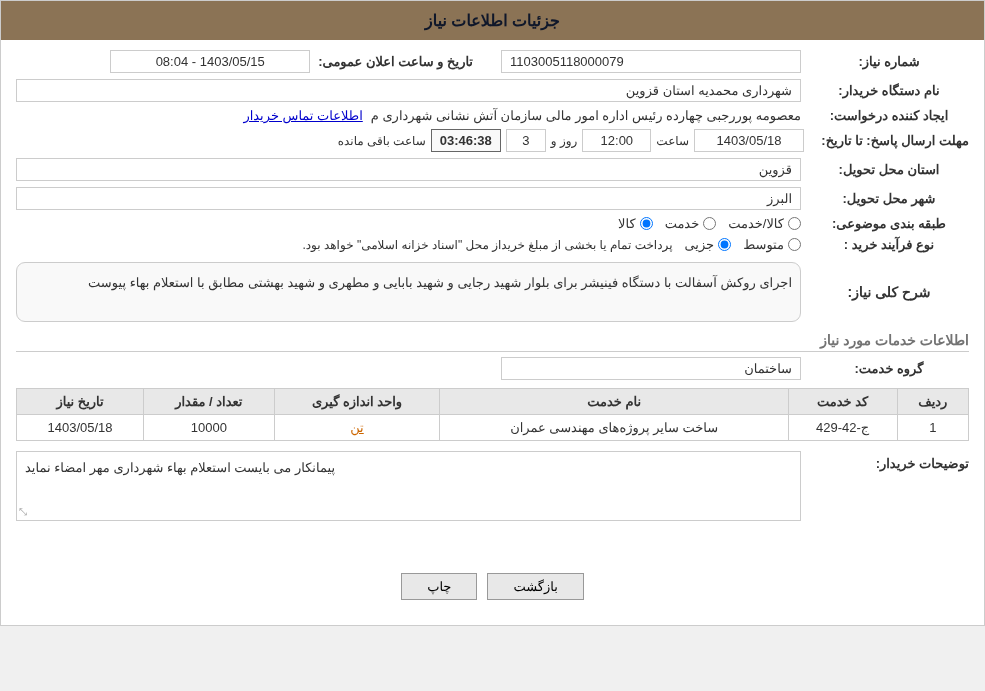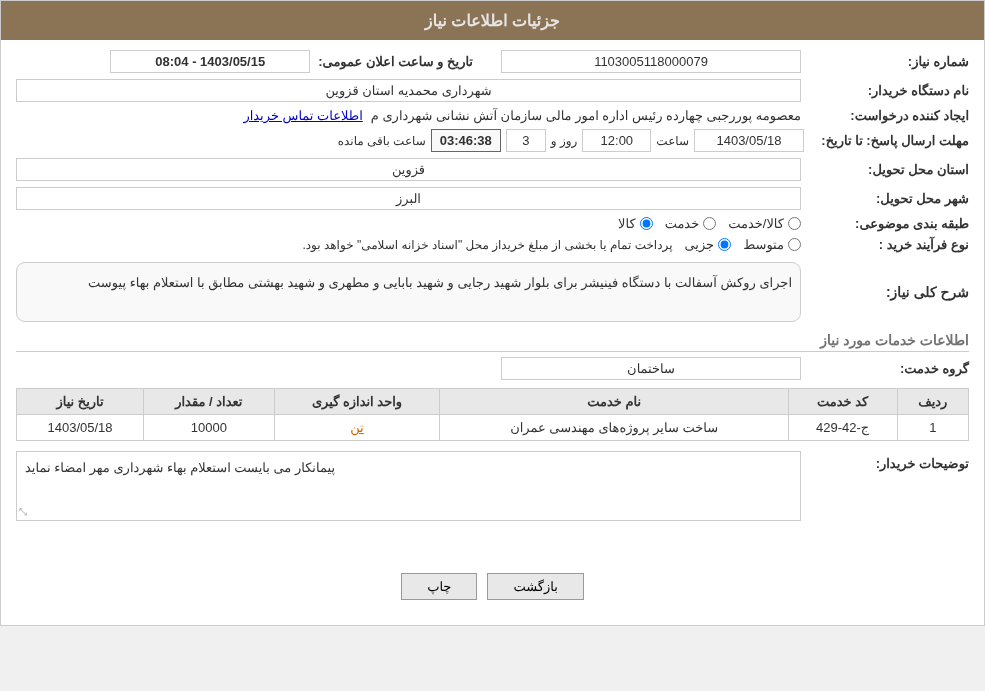--- a/index.html
+++ b/index.html
@@ -11,49 +11,49 @@
       color: #333;
     }
     .page-wrapper {
       width: 985px;
       margin: 0 auto;
       background: #fff;
       border: 1px solid #ccc;
     }
     .header-bar {
       background: #8B7355;
-      color: #e5e5e5;
+      color: #0f172a;
       text-align: center;
       padding: 10px 0;
       font-size: 16px;
       font-weight: bold;
     }
     .content {
       padding: 10px 15px;
     }
     .info-row {
       display: flex;
       align-items: center;
       margin-bottom: 6px;
       gap: 8px;
     }
     .label {
       font-weight: bold;
       white-space: nowrap;
       min-width: 160px;
-      text-align: right;
+      text-align: center;
       color: #333;
     }
     .value-box {
       border: 1px solid #ccc;
       background: #fff;
       padding: 3px 8px;
       min-height: 22px;
       flex: 1;
-      text-align: center;
+      text-align: right;
     }
     .blue-link {
       color: #0000cc;
       text-decoration: underline;
       cursor: pointer;
     }
     .date-time-row {
       display: flex;
       align-items: center;
       gap: 5px;
@@ -190,23 +190,23 @@
 <div class="page-wrapper">
 
   <div class="header-bar">
     <span>جزئیات اطلاعات نیاز</span>
   </div>
 
   <div class="content">
 
     <div class="info-row">
       <span class="label">شماره نیاز:</span>
-      <div class="value-box" style="max-width:300px; text-align:center;">1103005118000079</div>
+      <div class="value-box" style="max-width:300px; text-align:left;">1103005118000079</div>
       <span class="label" style="min-width:auto; margin-right:20px;">تاریخ و ساعت اعلان عمومی:</span>
-      <div class="value-box" style="max-width:200px; text-align:center;font-weight:bold;">1403/05/15 - 08:04</div>
+      <div class="value-box" style="max-width:200px; text-align:center;">1403/05/15 - 08:04</div>
     </div>
 
     <div class="info-row">
       <span class="label">نام دستگاه خریدار:</span>
       <div class="value-box">شهرداری محمدیه استان قزوین</div>
     </div>
 
     <div class="info-row">
       <span class="label">ایجاد کننده درخواست:</span>
       <div style="flex:1; display:flex; align-items:center; gap:8px;">

